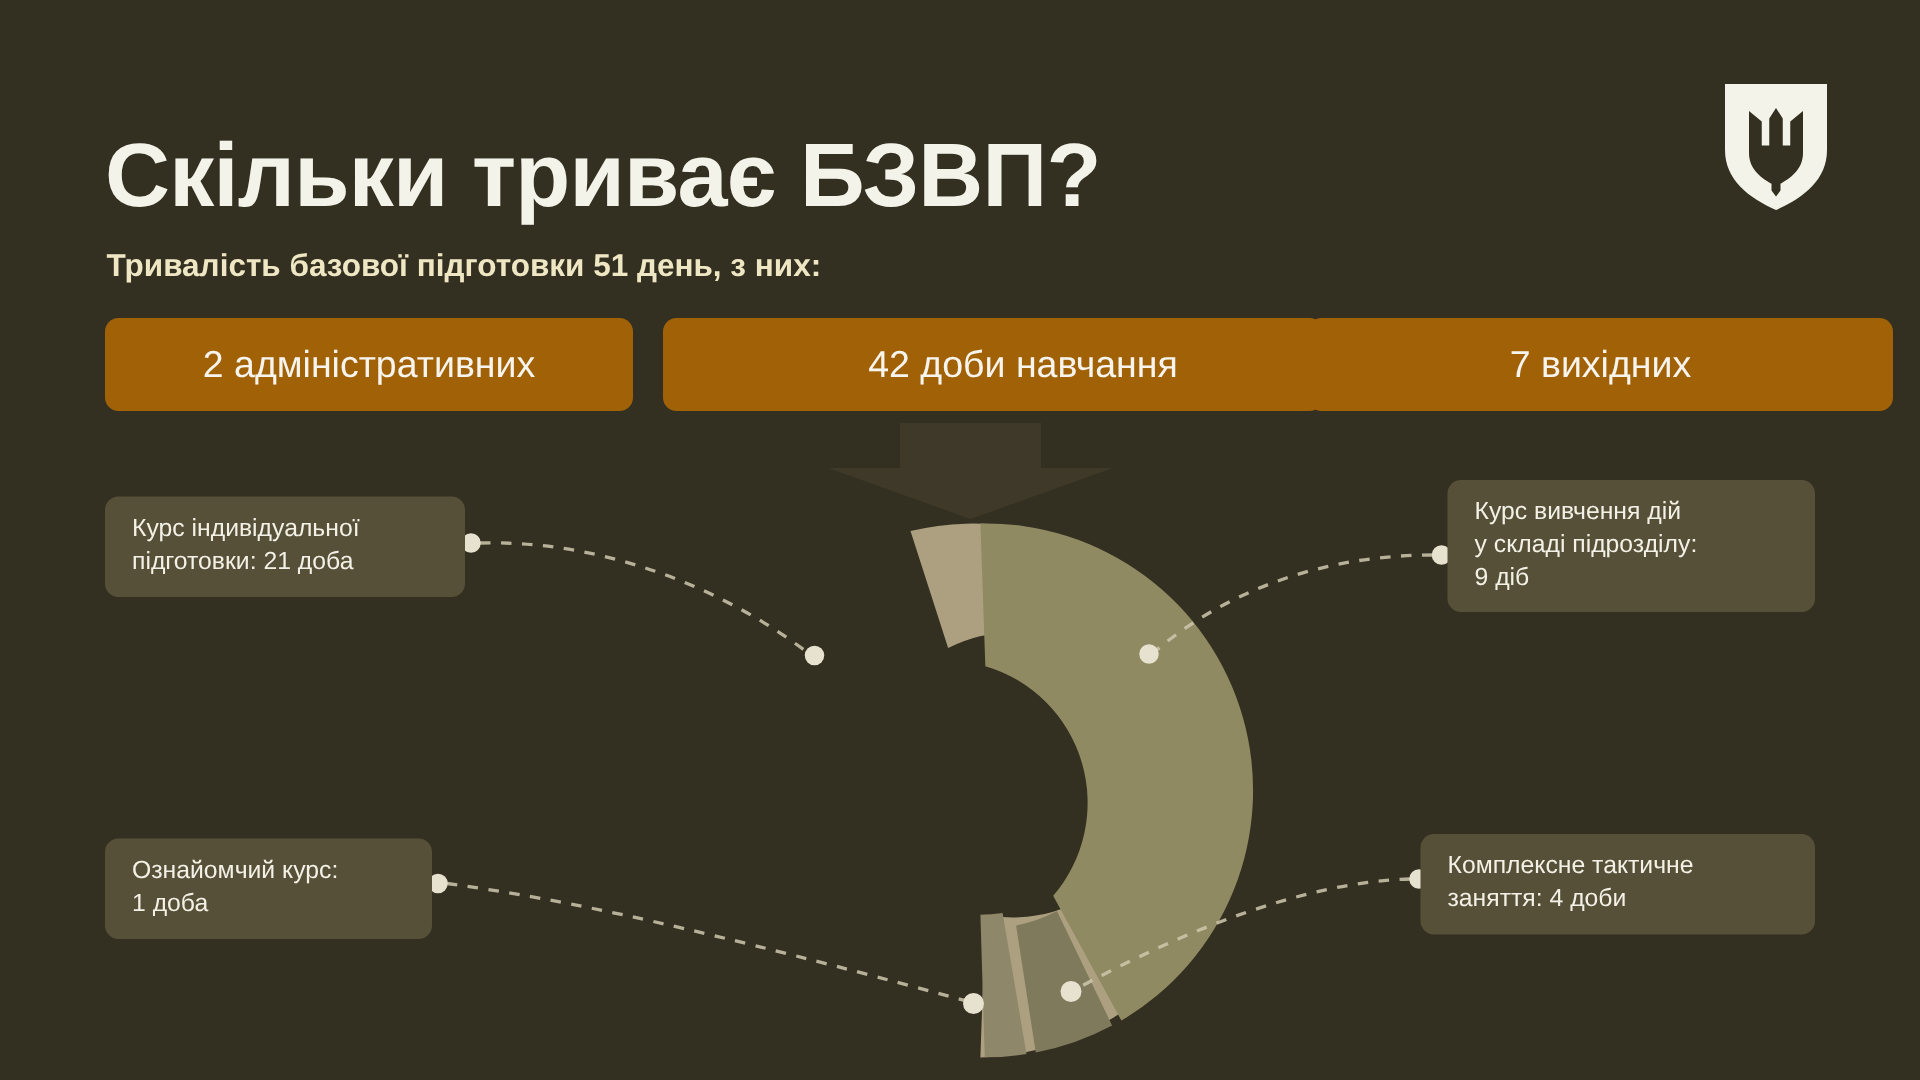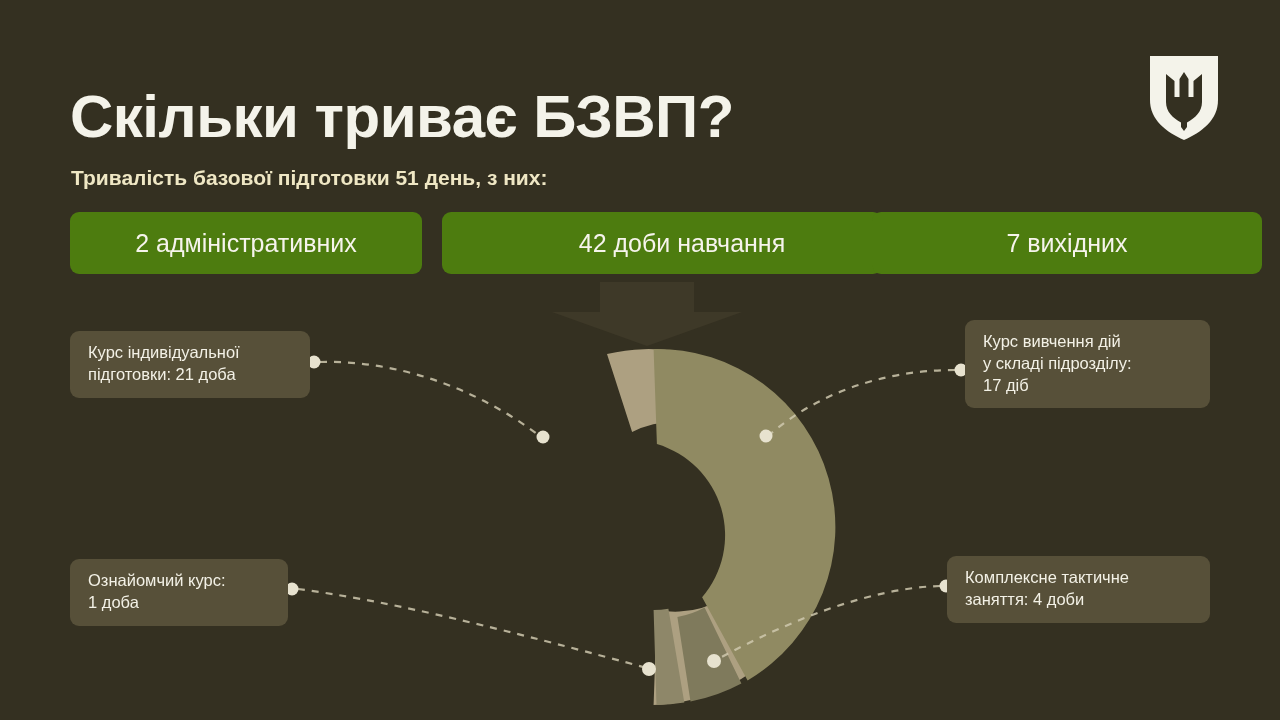--- a/index.html
+++ b/index.html
@@ -52,21 +52,21 @@
     position: absolute;
     left: 70px;
     top: 212px;
     width: 1143px;
     height: 62px;
   }
   .summary-box {
     position: absolute;
     top: 0;
     height: 62px;
-    background: #4d7c0f;
+    background: #a16207;
     border-radius: 9px;
     display: flex;
     align-items: center;
     justify-content: center;
     color: #f6f4ec;
     font-size: 25px;
     white-space: nowrap;
   }
   .summary-box.b0 { left: 0px;   width: 352px; }
   .summary-box.b1 { left: 372px; width: 400px; padding-left: 40px; }
@@ -187,17 +187,17 @@
     <path d="M 940 586 C 870 588 790 620 718 659" fill="none" stroke="#cfc8ae" stroke-width="2.2" stroke-dasharray="7 7" opacity="0.85"></path>
     <circle cx="946" cy="586" r="6.5" fill="#e7e2cf"></circle>
     <circle cx="714" cy="661" r="7" fill="#e7e2cf"></circle>
   </g>
 </svg>
 
 <div class="callout c0">Курс індивідуальної
 підготовки: 21 доба</div>
 <div class="callout c1">Курс вивчення дій
 у складі підрозділу:
-17 діб</div>
+9 діб</div>
 <div class="callout c2">Ознайомчий курс:
 1 доба</div>
 <div class="callout c3">Комплексне тактичне
 заняття: 4 доби</div>
 
 </body></html>

